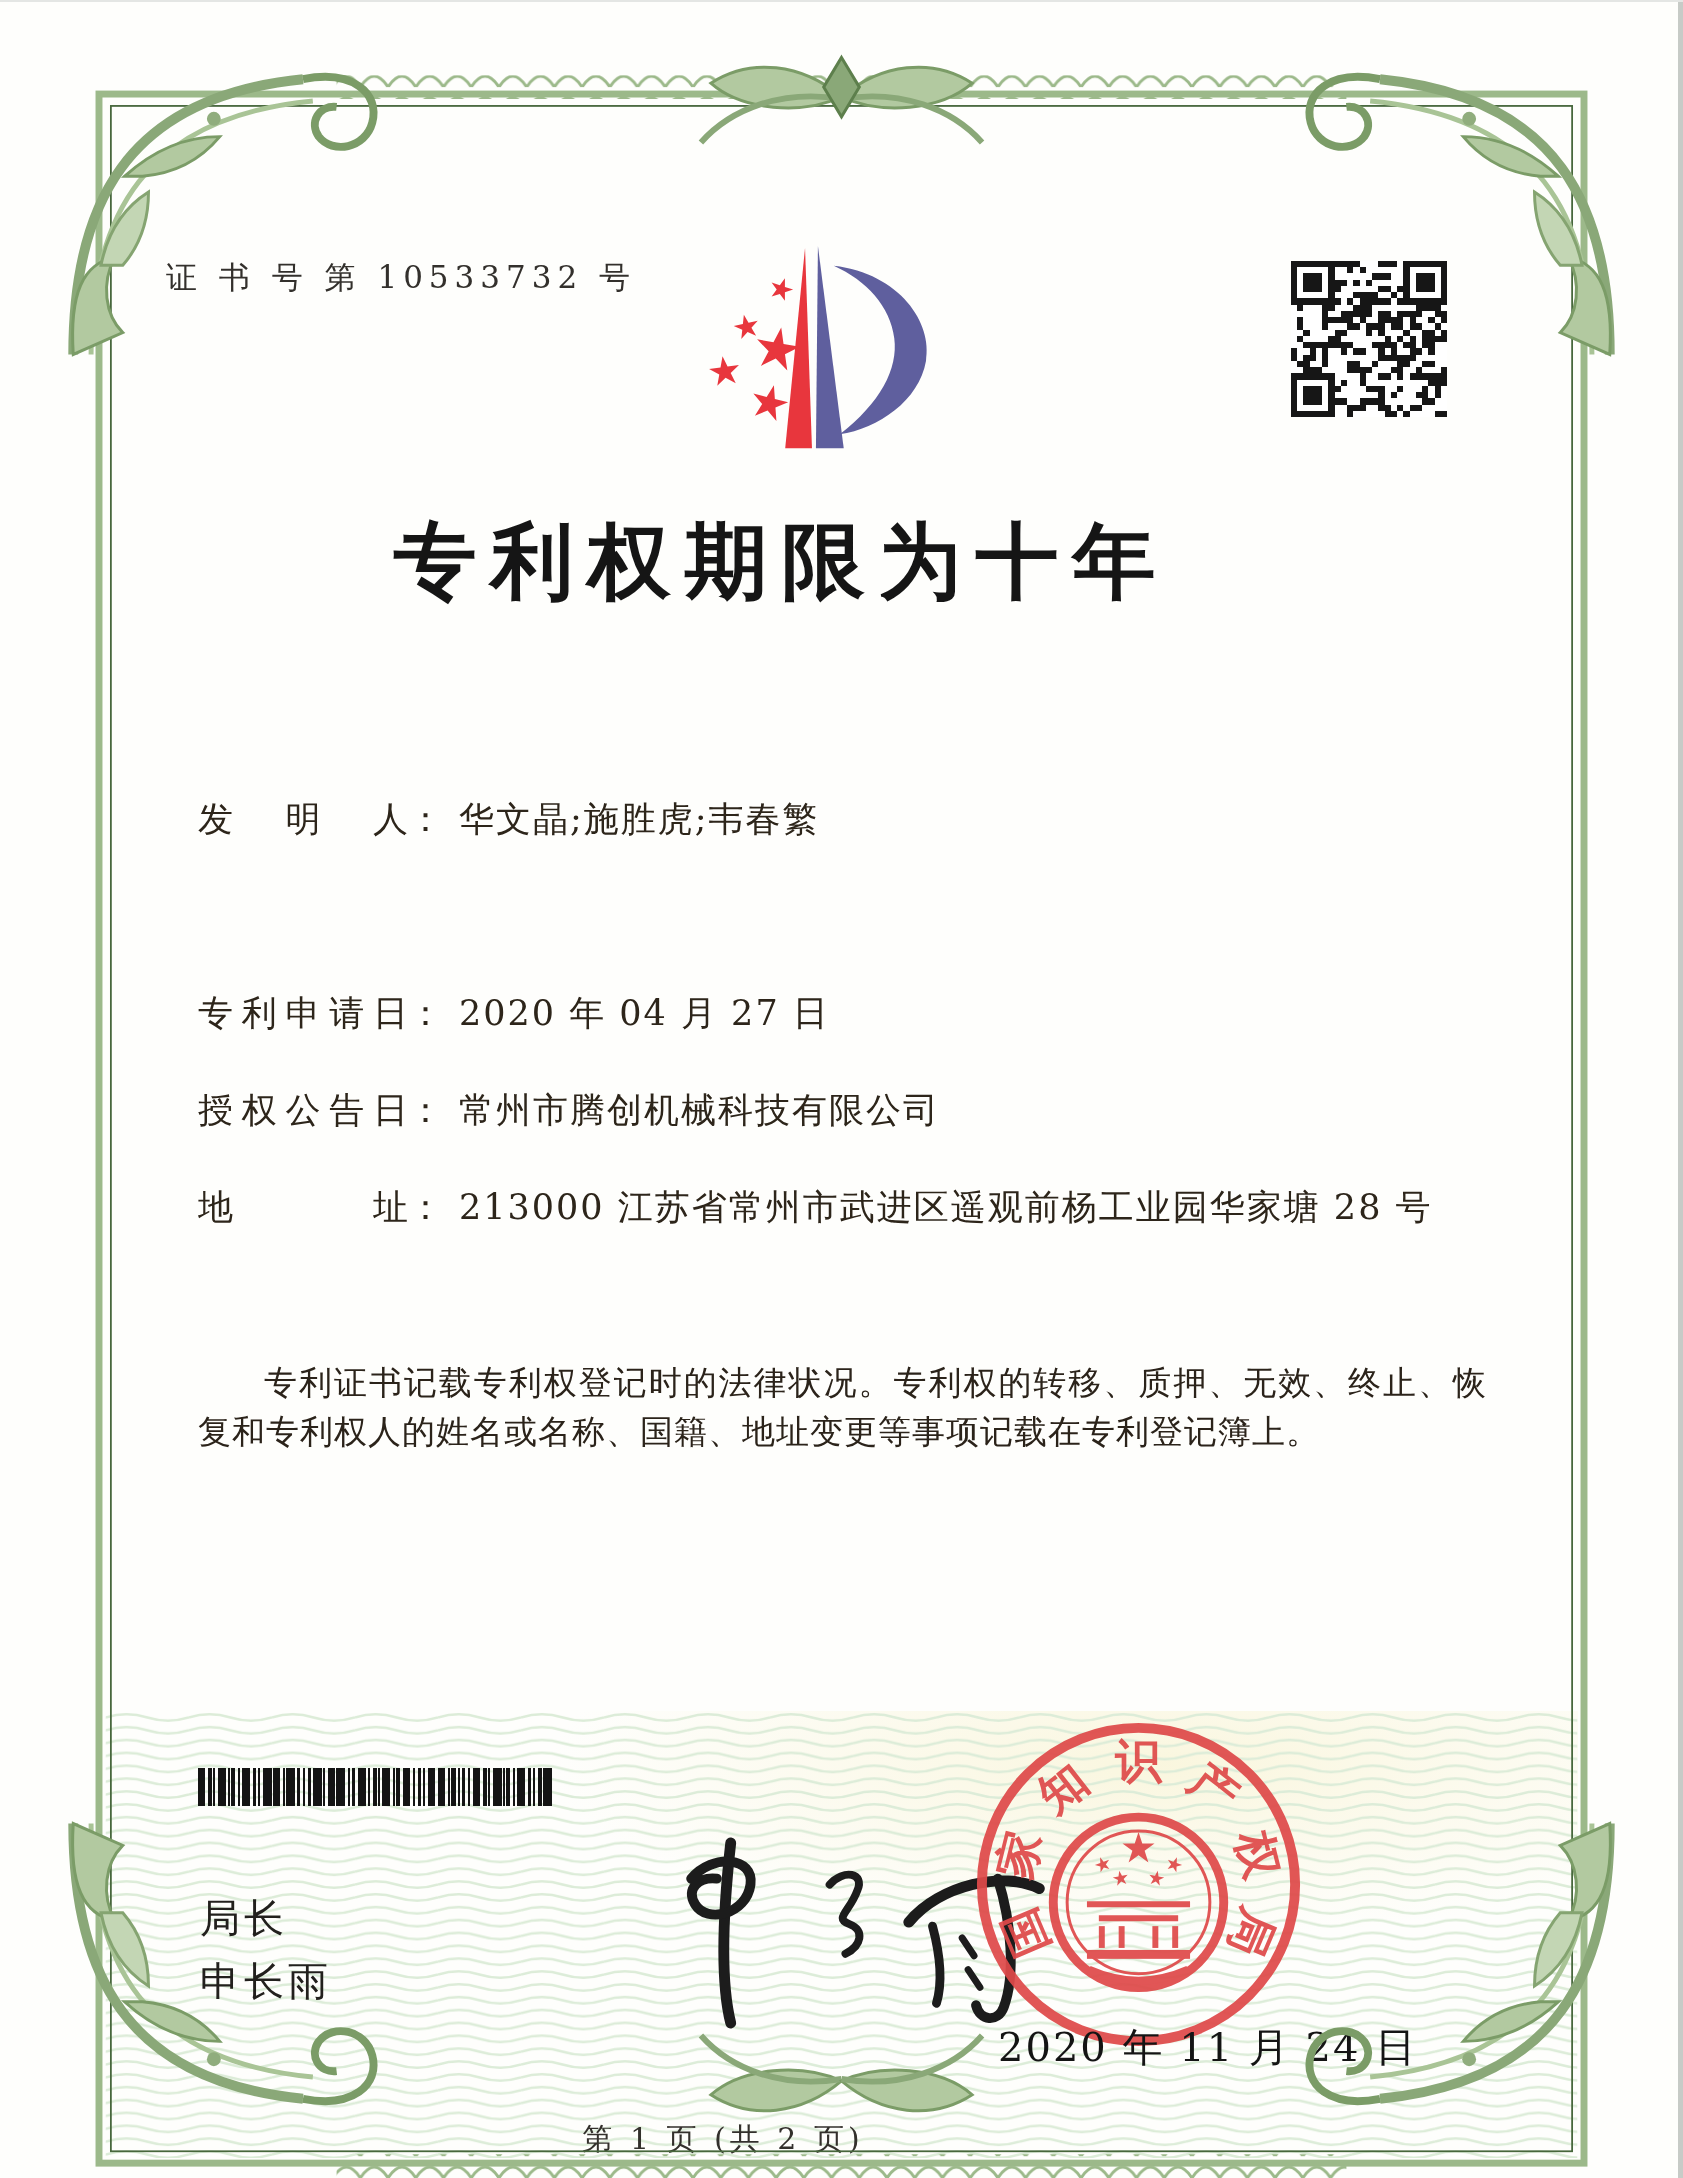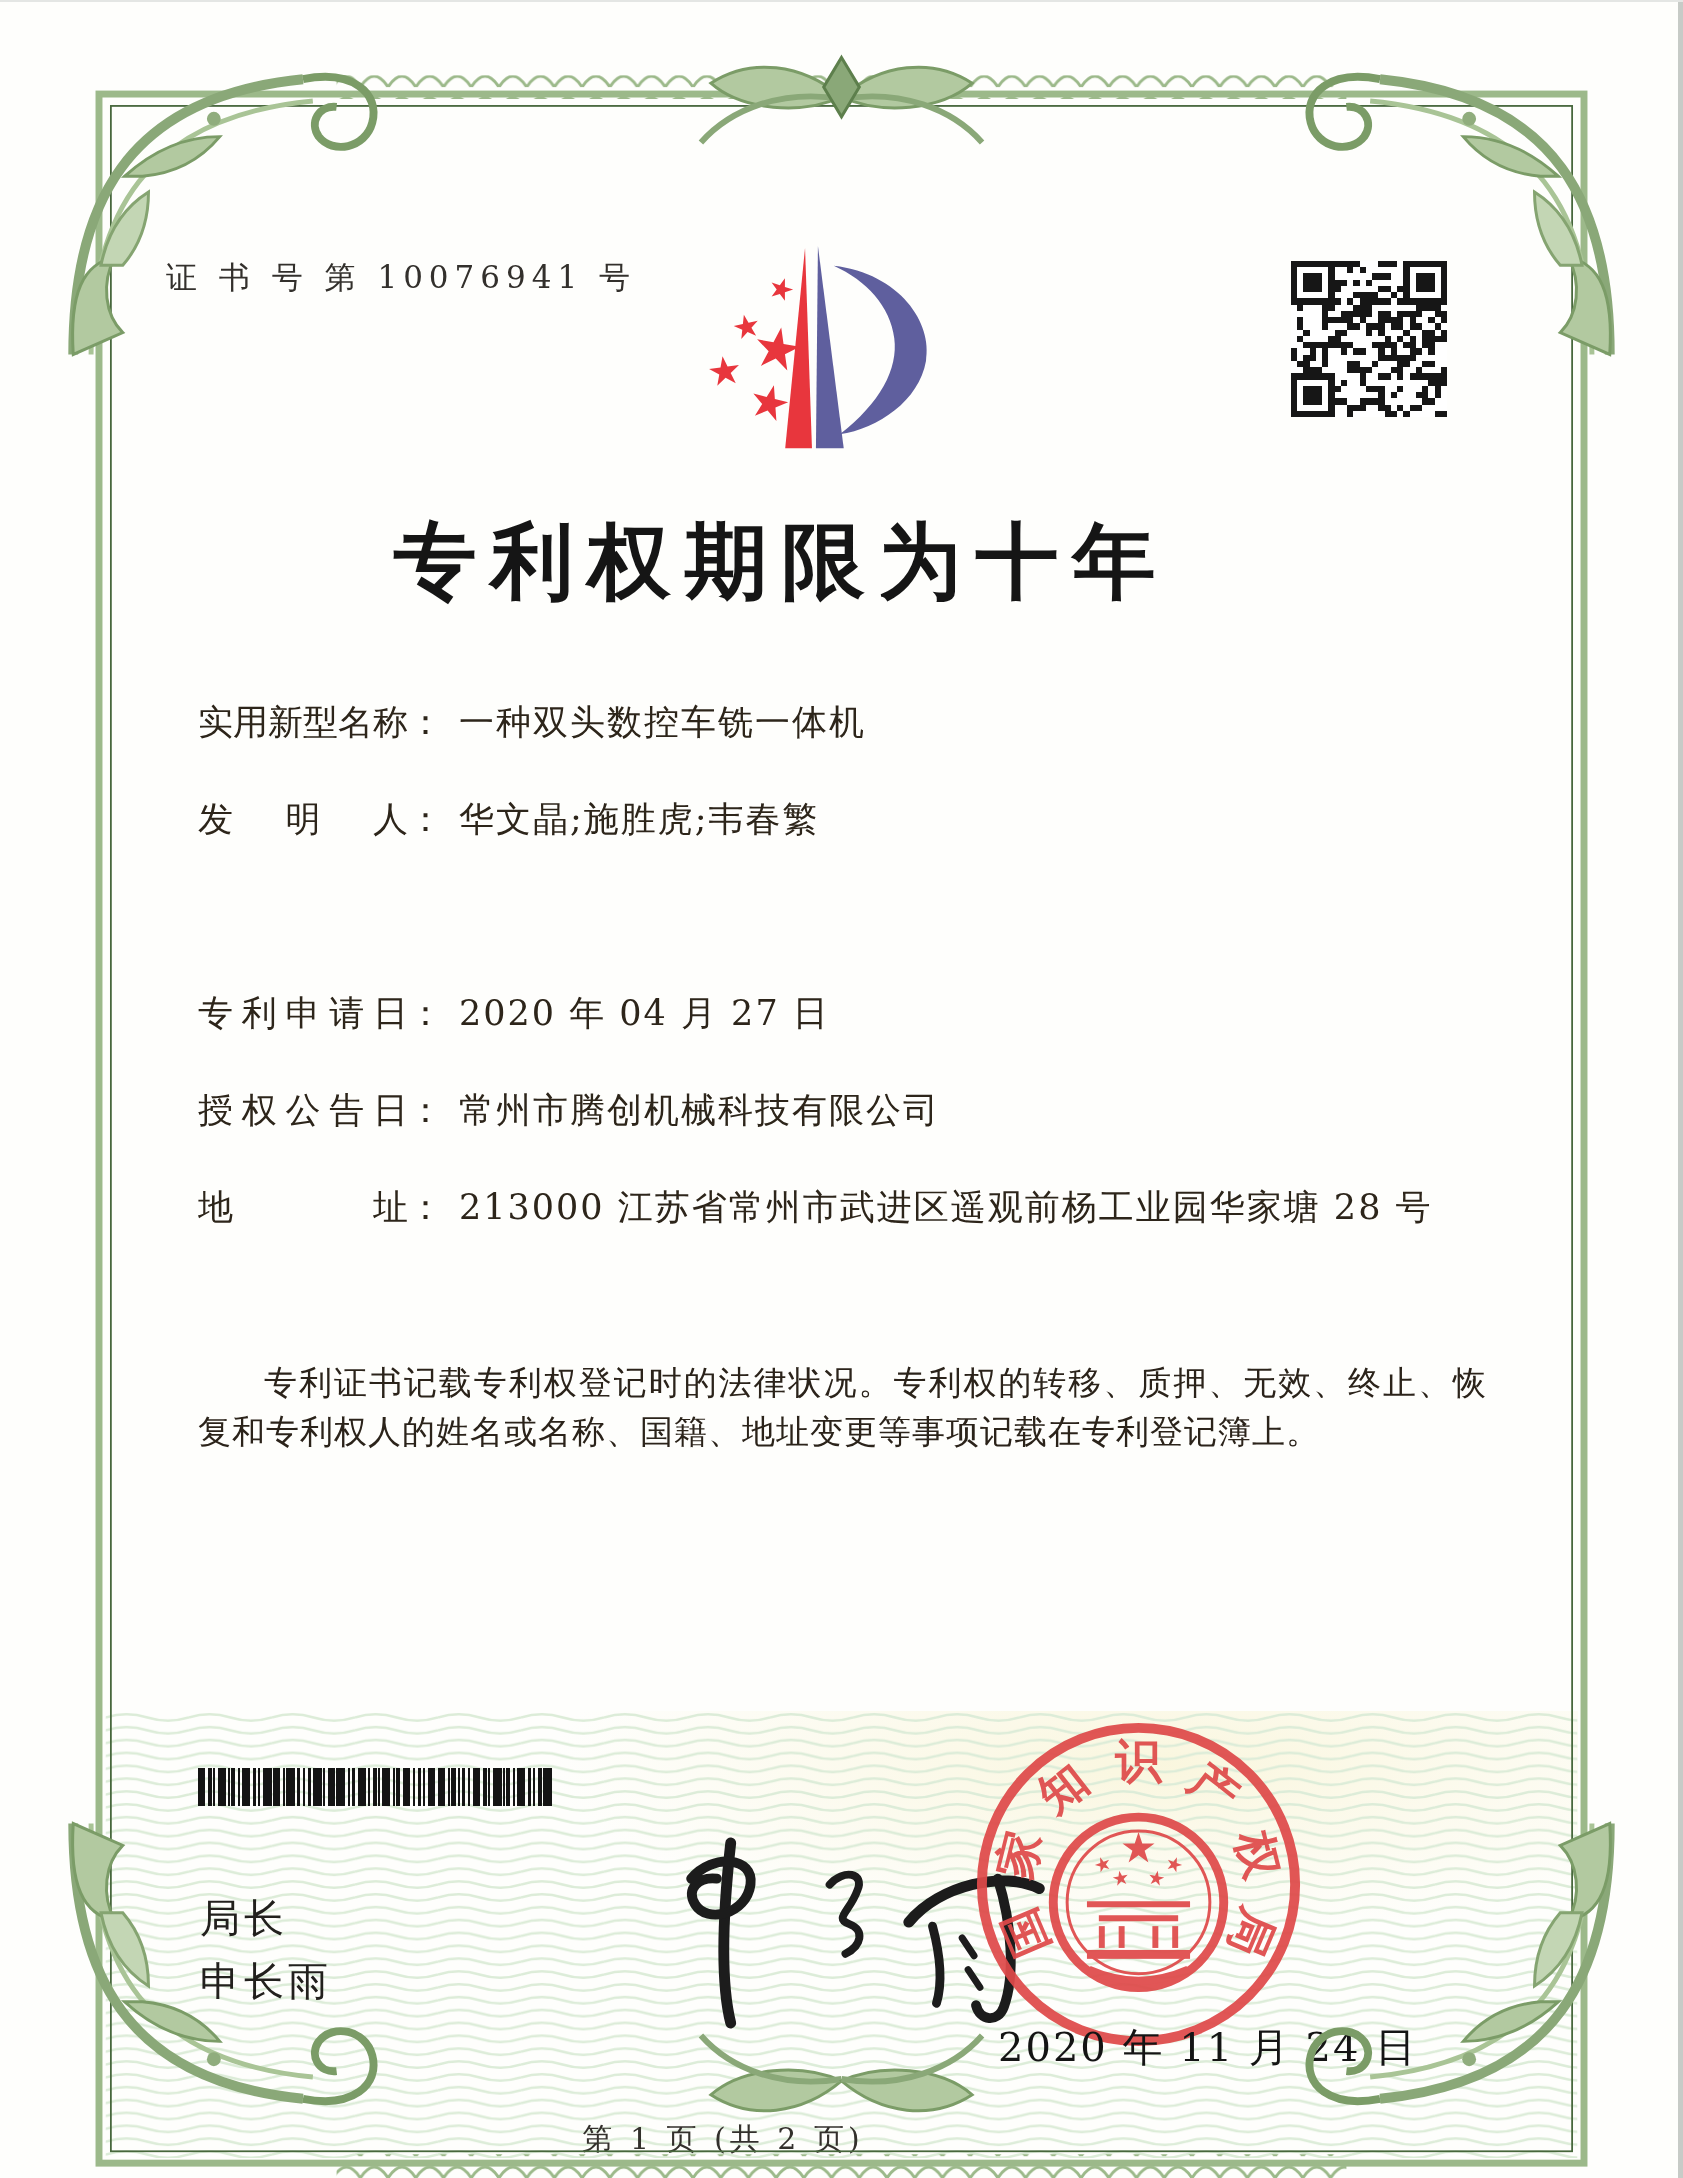--- a/index.html
+++ b/index.html
@@ -68,21 +68,21 @@
     <svg width="1473" height="447" viewBox="0 0 1488 452">
       <defs>
         <pattern id="wv" width="84" height="13" patternUnits="userSpaceOnUse">
           <path d="M0 6.5 Q21 0 42 6.5 T84 6.5" fill="none" stroke="#dcecd8" stroke-width="2.4"></path>
         </pattern>
       </defs>
       <rect width="1488" height="452" fill="url(#wv)"></rect>
     </svg>
   </div>
 
-  <div class="abs cert-no">证 书 号 第 10076941 号</div>
+  <div class="abs cert-no">证 书 号 第 10533732 号</div>
 
   <svg class="abs logo" width="248" height="233" viewBox="0 0 250 235">
     <defs>
       <path id="star" d="M0,-1 L0.2245,-0.309 0.951,-0.309 0.363,0.118 0.588,0.809 0,0.382 -0.588,0.809 -0.363,0.118 -0.951,-0.309 -0.2245,-0.309 Z"></path>
     </defs>
     <g fill="#e8363d">
       <use href="#star" transform="translate(97,52) scale(12) rotate(18)"></use>
       <use href="#star" transform="translate(62,90) scale(13) rotate(-12)"></use>
       <use href="#star" transform="translate(93,113) scale(23) rotate(10)"></use>
       <use href="#star" transform="translate(40,135) scale(16) rotate(-8)"></use>
@@ -401,23 +401,20 @@
       <div style="grid-area:25/10"></div>
       <div style="grid-area:25/16"></div>
       <div style="grid-area:25/17"></div>
       <div style="grid-area:25/19"></div>
       <div style="grid-area:25/24"></div>
       <div style="grid-area:25/25"></div>
     </div>
 
   <div class="abs title">专利权期限为十年</div>
 
-  <div class="field-row" style="top:699px">
-    <span class="flabel">实用新型名称</span><span class="colon">：</span><span class="fvalue">一种双头数控车铣一体机</span>
-  </div>
   <div class="field-row" style="top:796px">
     <span class="flabel">发明人</span><span class="colon">：</span><span class="fvalue">华文晶;施胜虎;韦春繁</span>
   </div>
   <div class="field-row" style="top:990px">
     <span class="flabel">专利申请日</span><span class="colon">：</span><span class="fvalue">2020 年 04 月 27 日</span>
   </div>
   <div class="field-row" style="top:1087px">
     <span class="flabel">授权公告日</span><span class="colon">：</span><span class="fvalue">常州市腾创机械科技有限公司</span>
   </div>
   <div class="field-row" style="top:1184px">

